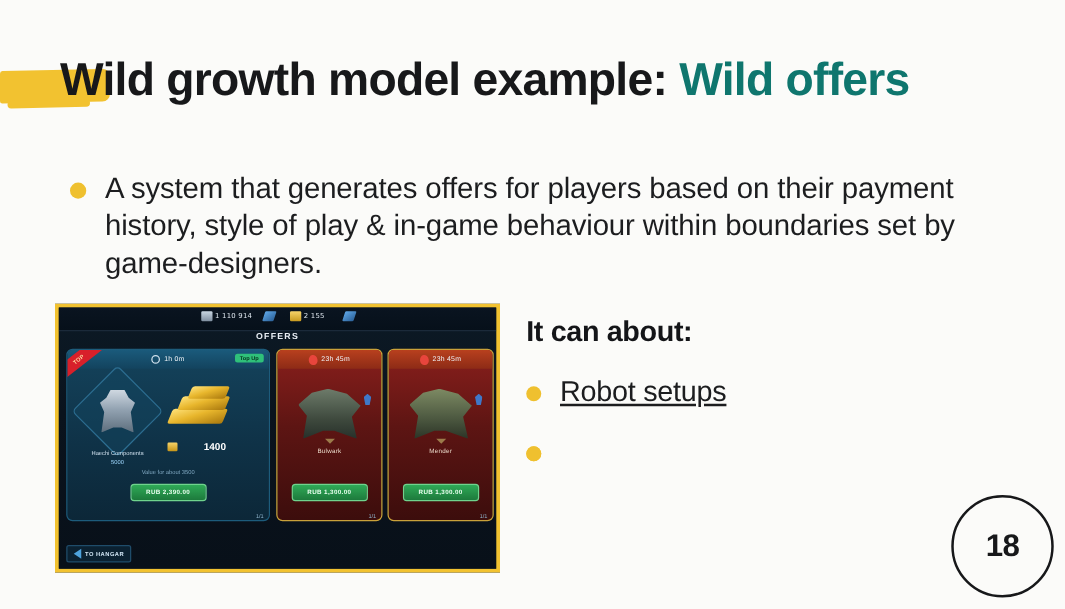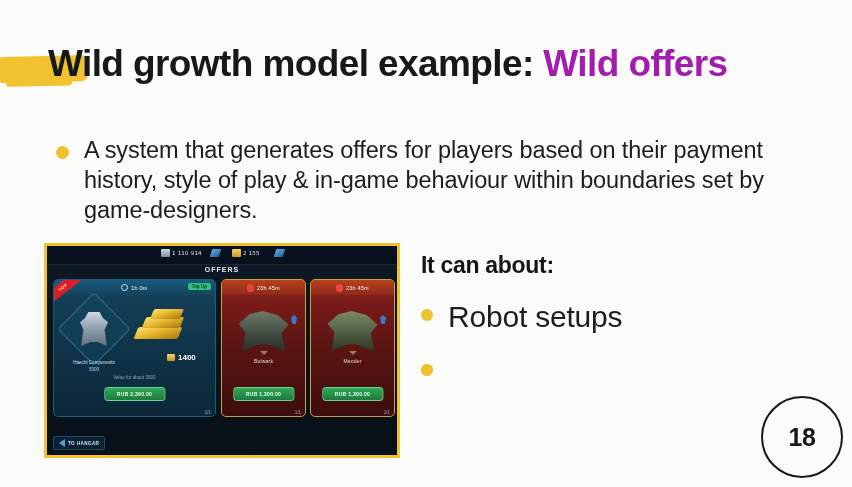--- a/index.html
+++ b/index.html
@@ -20,38 +20,38 @@
   }
   .brush:after{
     content:"";position:absolute;left:6px;top:24px;width:66px;height:6px;
     background:#f2c230;border-radius:3px;
   }
   .title{
     position:absolute;left:48px;top:0;width:790px;
     font-size:37px;line-height:56px;font-weight:700;letter-spacing:-0.6px;
     color:#17181a;white-space:nowrap;
   }
-  .title .hl{color:#a21caf;}
+  .title .hl{color:#0f766e;}
 
   
   .para-wrap{position:absolute;left:56px;top:135px;width:780px;}
   .para-bullet{
     position:absolute;left:0;top:11px;width:13px;height:13px;border-radius:50%;
     background:#efc02f;
   }
   .para{
     margin-left:28px;font-size:23.5px;line-height:30px;color:#1c1d1f;
     letter-spacing:-0.1px;
   }
 
   
   .rc{position:absolute;left:421px;top:252px;width:300px;}
   .rc-head{font-size:23px;font-weight:700;color:#141518;letter-spacing:-0.3px;}
   .rc-list{margin:0;padding:0;list-style:none;}
-  .rc-item{position:relative;padding-left:27px;margin-top:21px;font-size:30px;color:#1c1d1f;letter-spacing:-0.2px;}
+  .rc-item{position:relative;padding-left:27px;margin-top:21px;font-size:23px;color:#1c1d1f;letter-spacing:-0.2px;text-decoration:underline;}
   .rc-item .dot{
     position:absolute;left:0;top:9px;width:12px;height:12px;border-radius:50%;background:#efc02f;
   }
 
   
   .page-badge{
     position:absolute;left:761px;top:396px;width:78px;height:78px;border-radius:50%;
     border:2px solid #17181a;background:transparent;
   }
   .page-num{
@@ -137,22 +137,22 @@
   .bar.b1{left:4px;top:22px;width:44px;height:12px;transform:skewX(-22deg);}
   .bar.b2{left:12px;top:12px;width:38px;height:11px;transform:skewX(-22deg);}
   .bar.b3{left:20px;top:4px;width:30px;height:10px;transform:skewX(-22deg);}
   .lbl-item{
     position:absolute;left:4px;top:64px;width:72px;text-align:center;
     font-size:4.6px;color:#cfe0ee;line-height:7px;
   }
   .lbl-item .amt{color:#9fd8ff;font-size:4.6px;}
   .lbl-gold{
     position:absolute;left:80px;top:58px;width:54px;
-    display:flex;align-items:center;gap:3px;
-    font-size:8px;color:#ffffff;font-weight:700;margin-left:33px;
+    display:flex;align-items:center;gap:21px;
+    font-size:8px;color:#ffffff;font-weight:700;
   }
   .gold-ico{width:8px;height:7px;border-radius:1px;background:linear-gradient(180deg,#f7d469,#c69518);}
   .sub-note{
     position:absolute;left:0;top:80px;width:100%;text-align:center;
     font-size:4.6px;color:#7fa7c0;
   }
   .buy-btn{
     position:absolute;left:50%;top:92px;transform:translateX(-50%);
     padding:3px 12px;border-radius:3px;
     background:linear-gradient(180deg,#2faa57,#1d7a3c);

